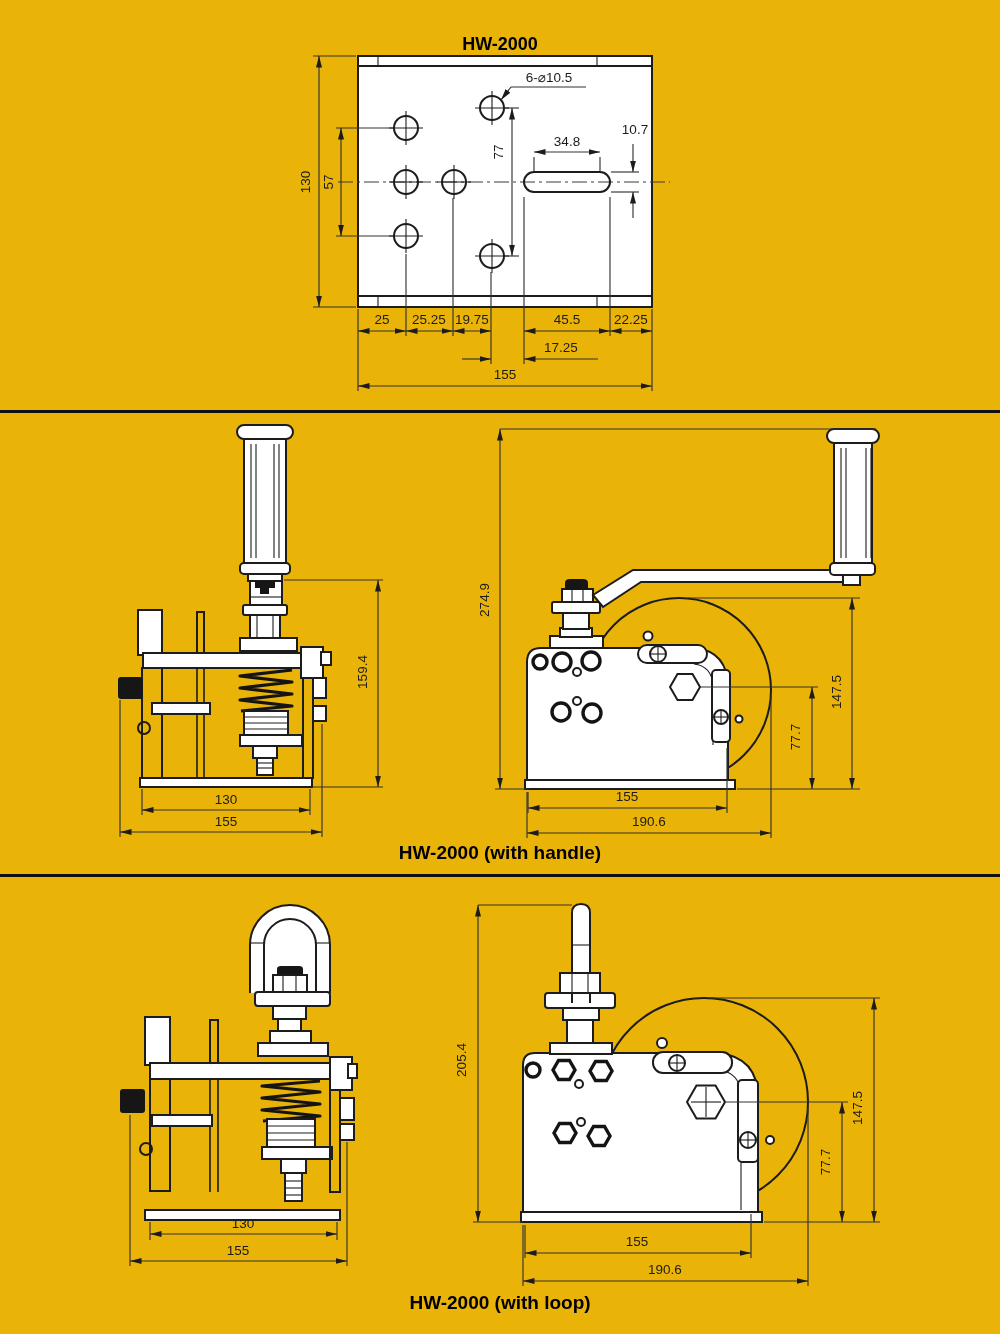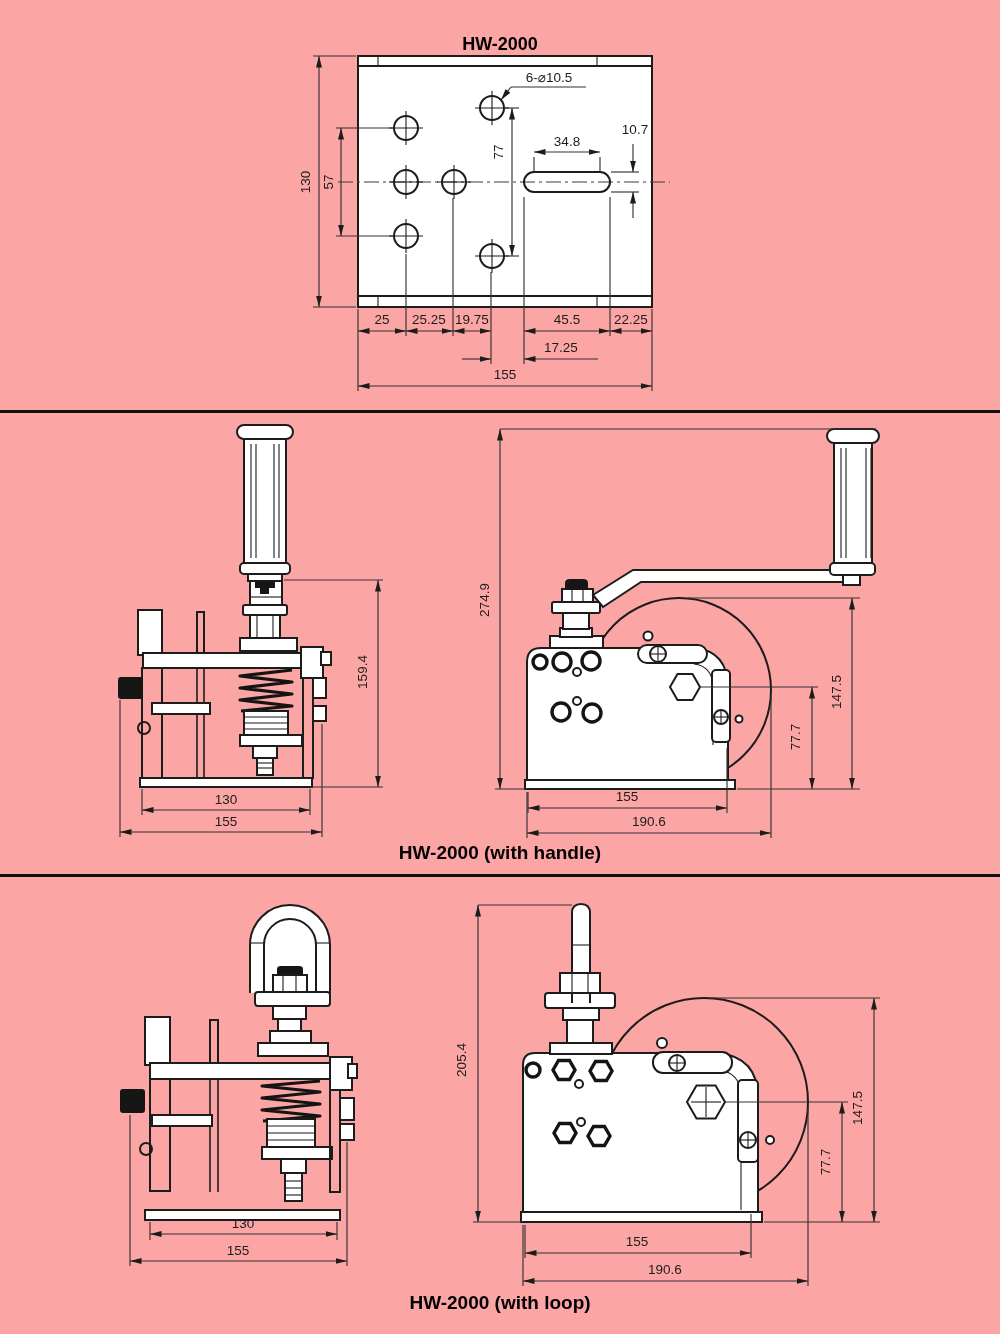--- a/index.html
+++ b/index.html
@@ -1,16 +1,16 @@
 <!DOCTYPE html>
 <html><head>
 <meta charset="utf-8">
 <style>
   html,body{margin:0;padding:0;background:#fff;}
-  .page{position:relative;width:1000px;height:1334px;background:#fca5a5;overflow:hidden;
+  .page{position:relative;width:1000px;height:1334px;background:#eab308;overflow:hidden;
         font-family:"Liberation Sans",sans-serif;}
   svg{position:absolute;left:0;top:0;}
   .ol{stroke:#1c1c1c;stroke-width:2;fill:none;}
   .olw{stroke:#1c1c1c;stroke-width:2;fill:#ffffff;}
   .thin{stroke:#1c1c1c;stroke-width:1.1;fill:none;}
   .thin2{stroke:#1c1c1c;stroke-width:1.6;fill:none;}
   .hole{stroke:#141414;stroke-width:3.4;fill:#ffffff;}
   .dk{fill:#161616;stroke:none;}
   .spring{stroke:#141414;stroke-width:3.1;fill:none;stroke-linejoin:round;}
   .dl{stroke:#333;stroke-width:1.15;fill:none;}

